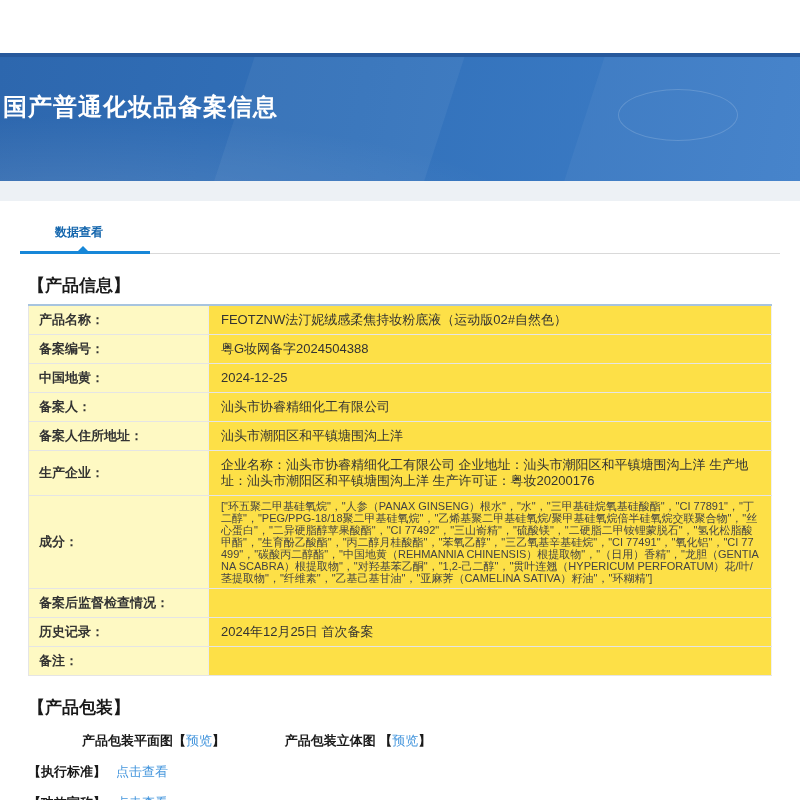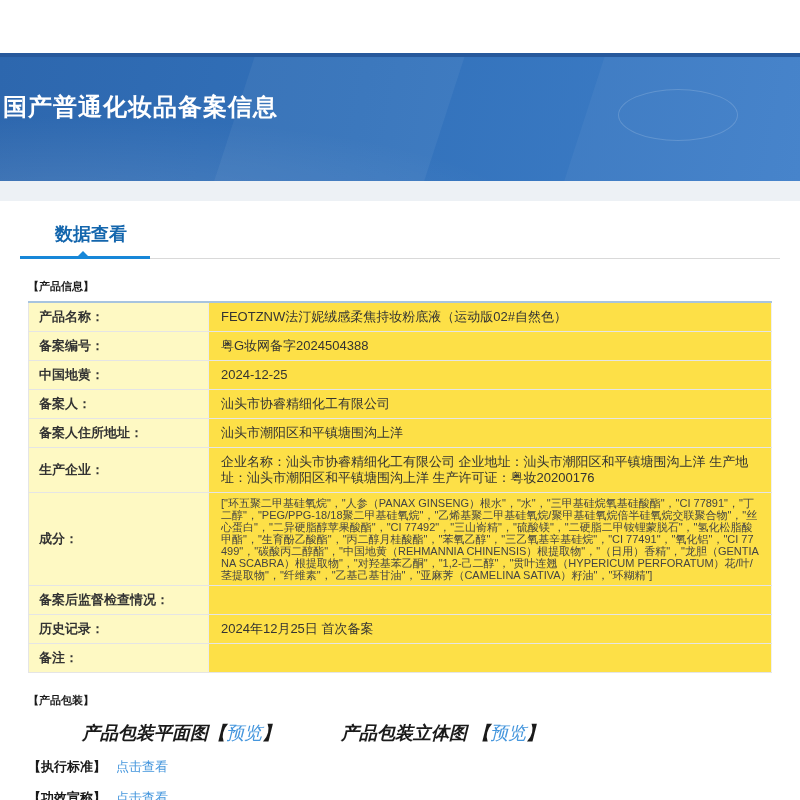--- a/index.html
+++ b/index.html
@@ -24,49 +24,49 @@
   .banner .d3 { right: 62px; top: 32px; width: 120px; height: 52px; border-radius: 50%; border: 1px solid rgba(255,255,255,0.16); }
   .banner-title {
     margin: 0; padding: 34px 0 0 3px;
     font-size: 24px; font-weight: bold; color: #ffffff; letter-spacing: 1px;
   }
   .subbar { height: 20px; background: #edf1f5; }
   .content { background: #ffffff; }
   .tabbar { padding-top: 21px; }
   .tab {
     display: inline-block; margin-left: 55px; cursor: pointer;
-    color: #1466ad; font-size: 18px; font-weight: bold;
+    color: #1466ad; font-size: 12px; font-weight: bold;
   }
   .tab-underline { position: relative; height: 3px; margin: 10px 20px 0 20px; }
   .tab-underline .gray-line { position: absolute; left: 0; right: 0; bottom: 0; height: 1px; background: #d9d9d9; }
   .tab-active-bar { position: absolute; left: 0; bottom: 0; width: 130px; height: 3px; background: #1787d8; }
   .tab-pointer {
     position: absolute; top: -5px; left: 58px; width: 0; height: 0;
     border-left: 5px solid transparent; border-right: 5px solid transparent;
     border-bottom: 5px solid #1787d8;
   }
   .section-title {
     margin: 20px 0 7px 28px;
-    font-size: 11px; font-weight: bold; color: #1a1a1a;
+    font-size: 17px; font-weight: bold; color: #1a1a1a;
   }
   .info-table {
     width: 744px; margin: 0 28px; border-collapse: collapse;
     border-top: 2px solid #a7c4df; border-left: 1px solid #e5e5e5; border-right: 1px solid #f0f0f0;
   }
   .info-table th, .info-table td {
     border-bottom: 1px solid #e5e5e5; vertical-align: middle;
     font-size: 13px; line-height: 16px; text-align: left;
   }
   .info-table th {
     width: 180px; background: #fef9c3; color: #333;
     font-weight: bold; padding: 6px 10px;
   }
   .info-table td { background: #fde047; padding: 6px 12px; border-left: 1px solid #ececec; color: #333; }
   .info-table td.ingredients { font-size: 11px; line-height: 12px; padding: 4px 12px; color: #444; word-break: break-all; }
-  .pkg-row { margin: 13px 0 0 82px; font-size: 18px; color: #1a1a1a; font-style: italic; }
+  .pkg-row { margin: 13px 0 0 82px; font-size: 13px; color: #1a1a1a; }
   .pkg-item { font-weight: bold; }
   .pkg-item + .pkg-item { margin-left: 56px; }
   .bracket { font-weight: bold; color: #1a1a1a; }
   a.link { color: #4596dd; text-decoration: none; cursor: pointer; font-weight: normal; }
   .inline-row { margin: 13px 0 0 28px; font-size: 13px; }
   .inline-label { font-weight: bold; color: #1a1a1a; }
   .inline-row a.link { margin-left: 10px; }
 </style>
 </head>
 <body>

